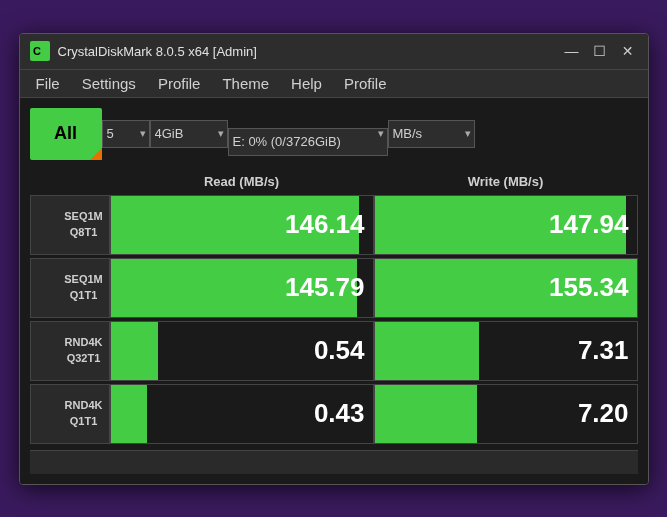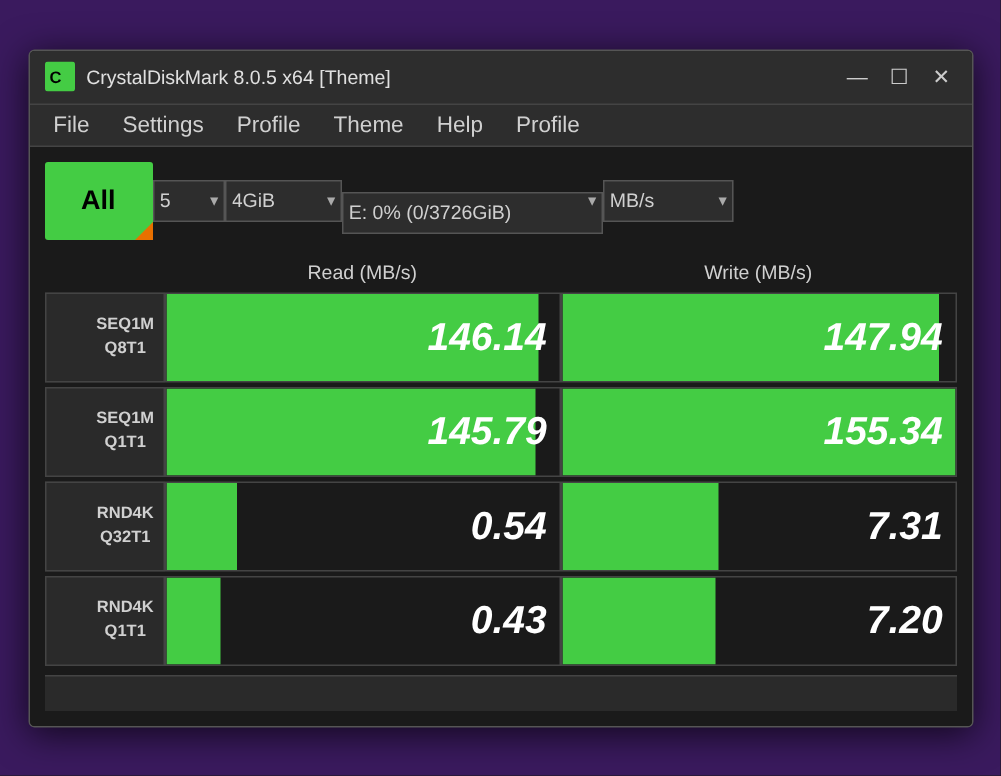--- a/index.html
+++ b/index.html
@@ -141,34 +141,34 @@
       pointer-events: none;
       font-size: 11px;
     }
 
     .select-wrap select {
       padding-right: 18px;
     }
 
     .select-count { width: 48px; }
     .select-size  { width: 78px; }
-    .select-drive { width: 174px; margin-top: 16px; }
+    .select-drive { width: 160px; margin-top: 16px; }
     .select-unit  { width: 87px; }
 
     .bench-header {
       display: grid;
       grid-template-columns: 80px 1fr 1fr;
       margin-bottom: 2px;
     }
 
     .bench-header-cell {
       text-align: center;
       color: #d0d0d0;
       font-size: 13px;
-      font-weight: normal;
+      font-weight: bold;
       padding: 4px 0;
     }
 
     .bench-row {
       display: grid;
       grid-template-columns: 80px 1fr 1fr;
       margin-bottom: 3px;
       height: 60px;
     }
 
@@ -204,21 +204,20 @@
       bottom: 0;
       background: #44cc44;
     }
 
     .bench-value {
       position: relative;
       z-index: 1;
       color: #ffffff;
       font-size: 26px;
       font-weight: bold;
-      font-style: italic;
     }
 
     .status-bar {
       background: #2a2a2a;
       border-top: 1px solid #444;
       height: 24px;
       margin-top: 6px;
     }
   </style>
 </head>
@@ -226,21 +225,21 @@
 
 <div class="window">
 
   <div class="title-bar">
     <div class="title-bar-logo">
       <svg width="20" height="20" viewBox="0 0 20 20">
         <rect width="20" height="20" rx="2" fill="#44cc44"></rect>
         <text x="3" y="14" font-size="11" fill="#000" font-weight="bold">C</text>
       </svg>
     </div>
-    <span class="title-bar-text">CrystalDiskMark 8.0.5 x64 [Theme]</span>
+    <span class="title-bar-text">CrystalDiskMark 8.0.5 x64 [Admin]</span>
     <div class="title-bar-controls">
       <span class="title-btn">—</span>
       <span class="title-btn">☐</span>
       <span class="title-btn close">✕</span>
     </div>
   </div>
 
   <div class="menu-bar">
   <span class="menu-item">File</span>
       <span class="menu-item">Settings</span>

